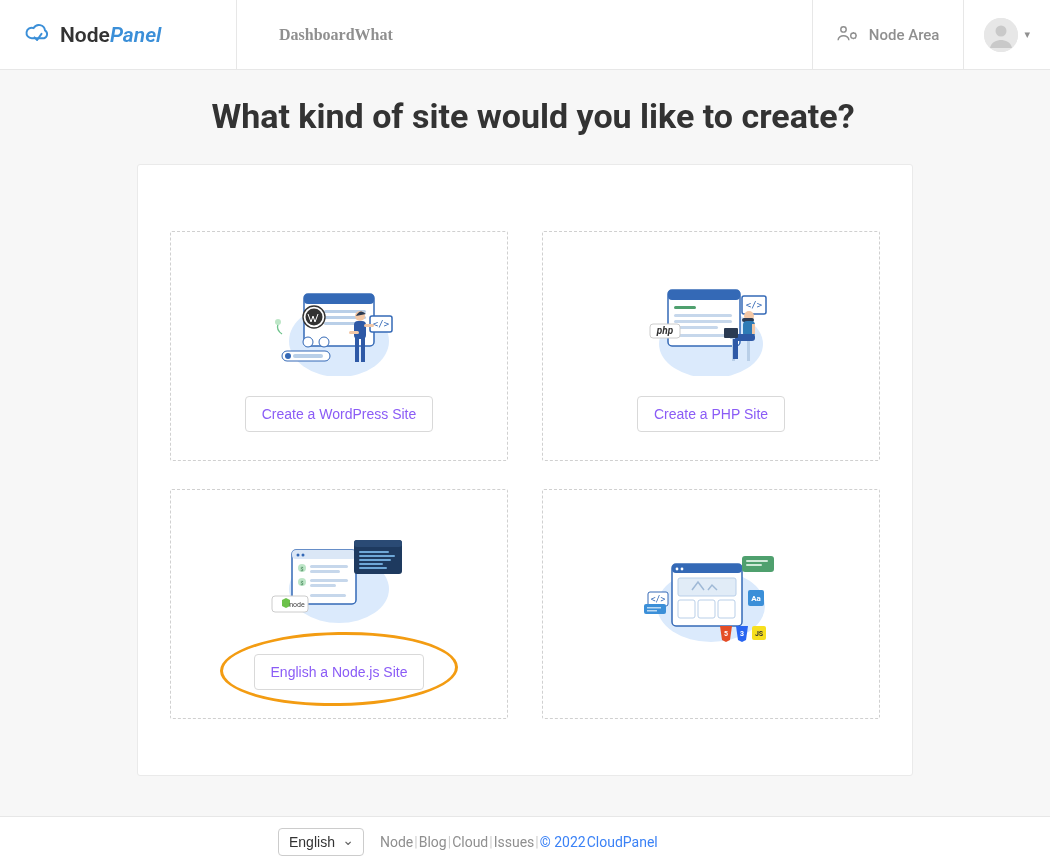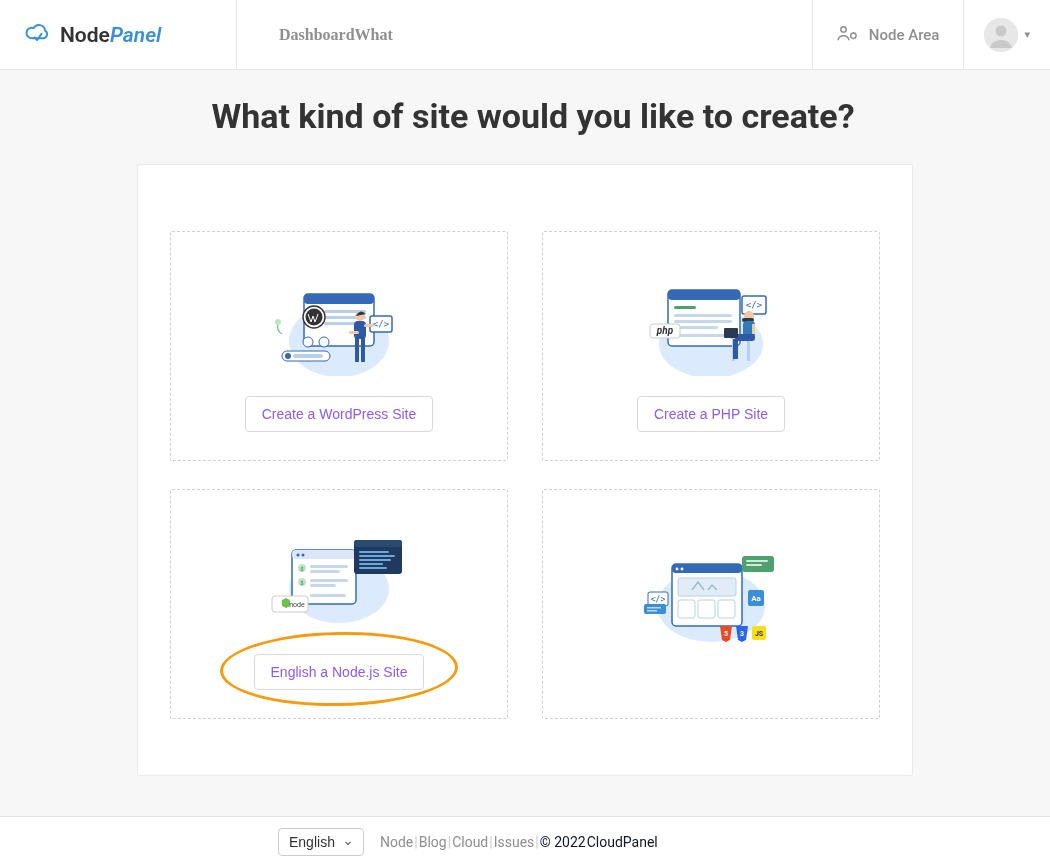--- a/index.html
+++ b/index.html
@@ -169,21 +169,21 @@
       content: "⌄";
       position: absolute;
       right: 10px;
       top: 4px;
       color: #666;
       pointer-events: none;
       font-size: 14px;
     }
     .footer-link { cursor: pointer; color: #8f8f8f; }
     .footer-sep { color: #ccc; }
-    .copy { color: #0f172a; }
+    .copy { color: #3b82f6; }
 
     
     .illu-svg { width: 150px; height: 110px; }
   </style>
 </head>
 <body>
 
 <div class="topbar">
   <div class="logo-area">
     <span>

